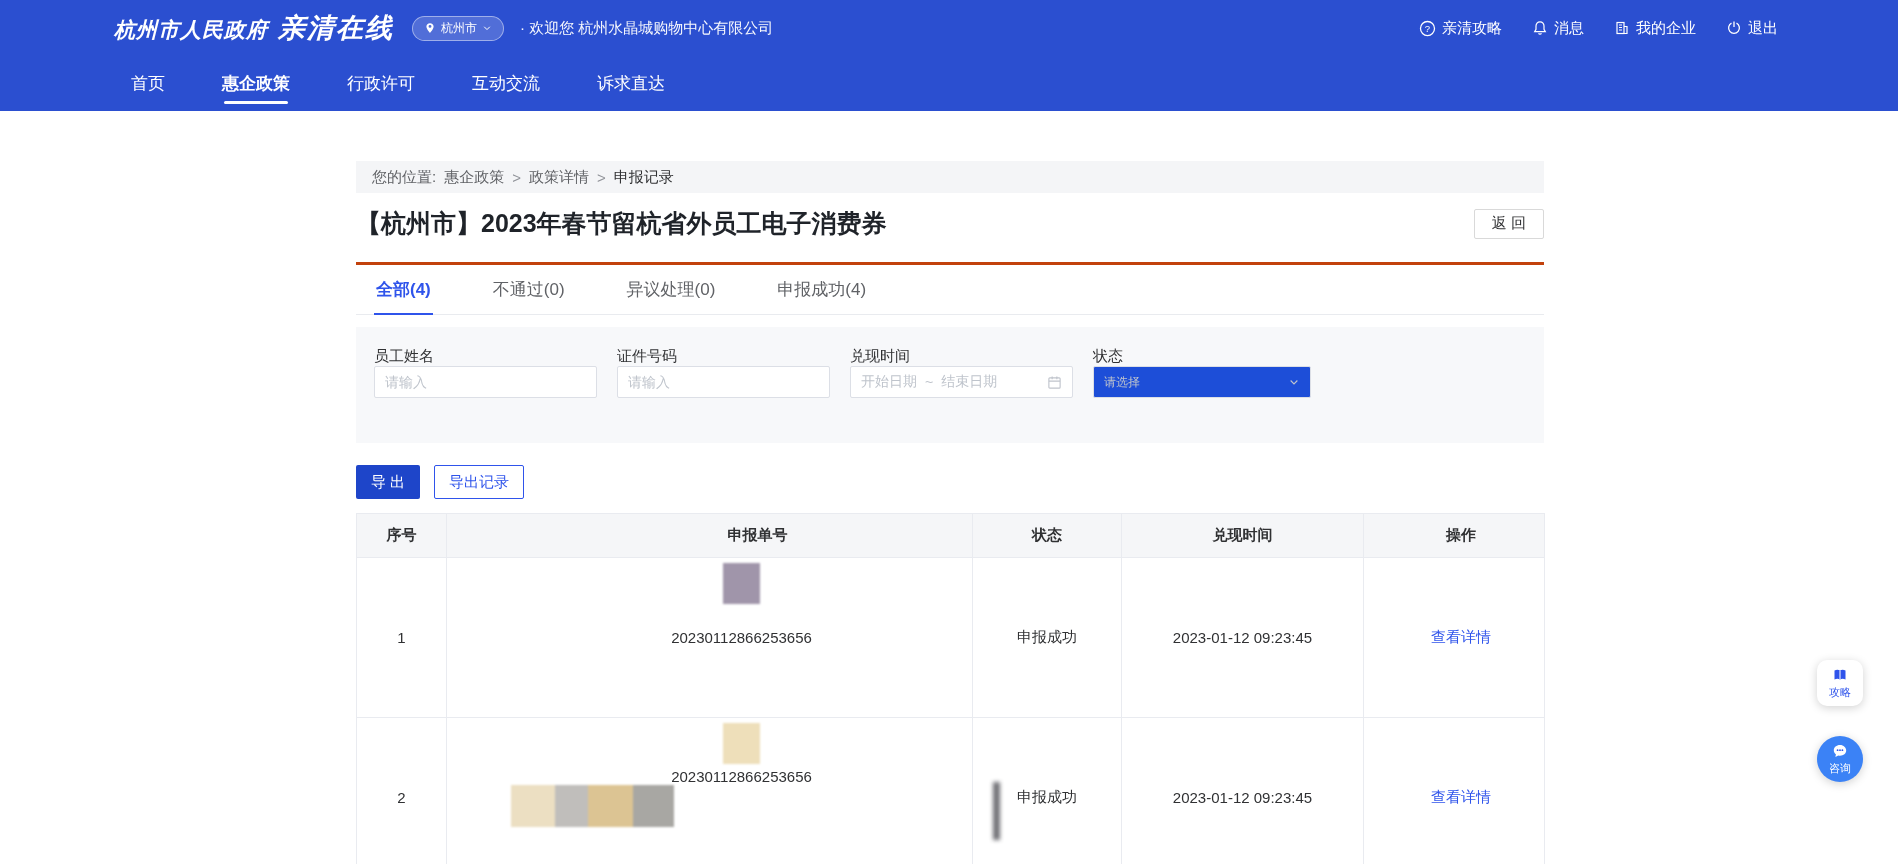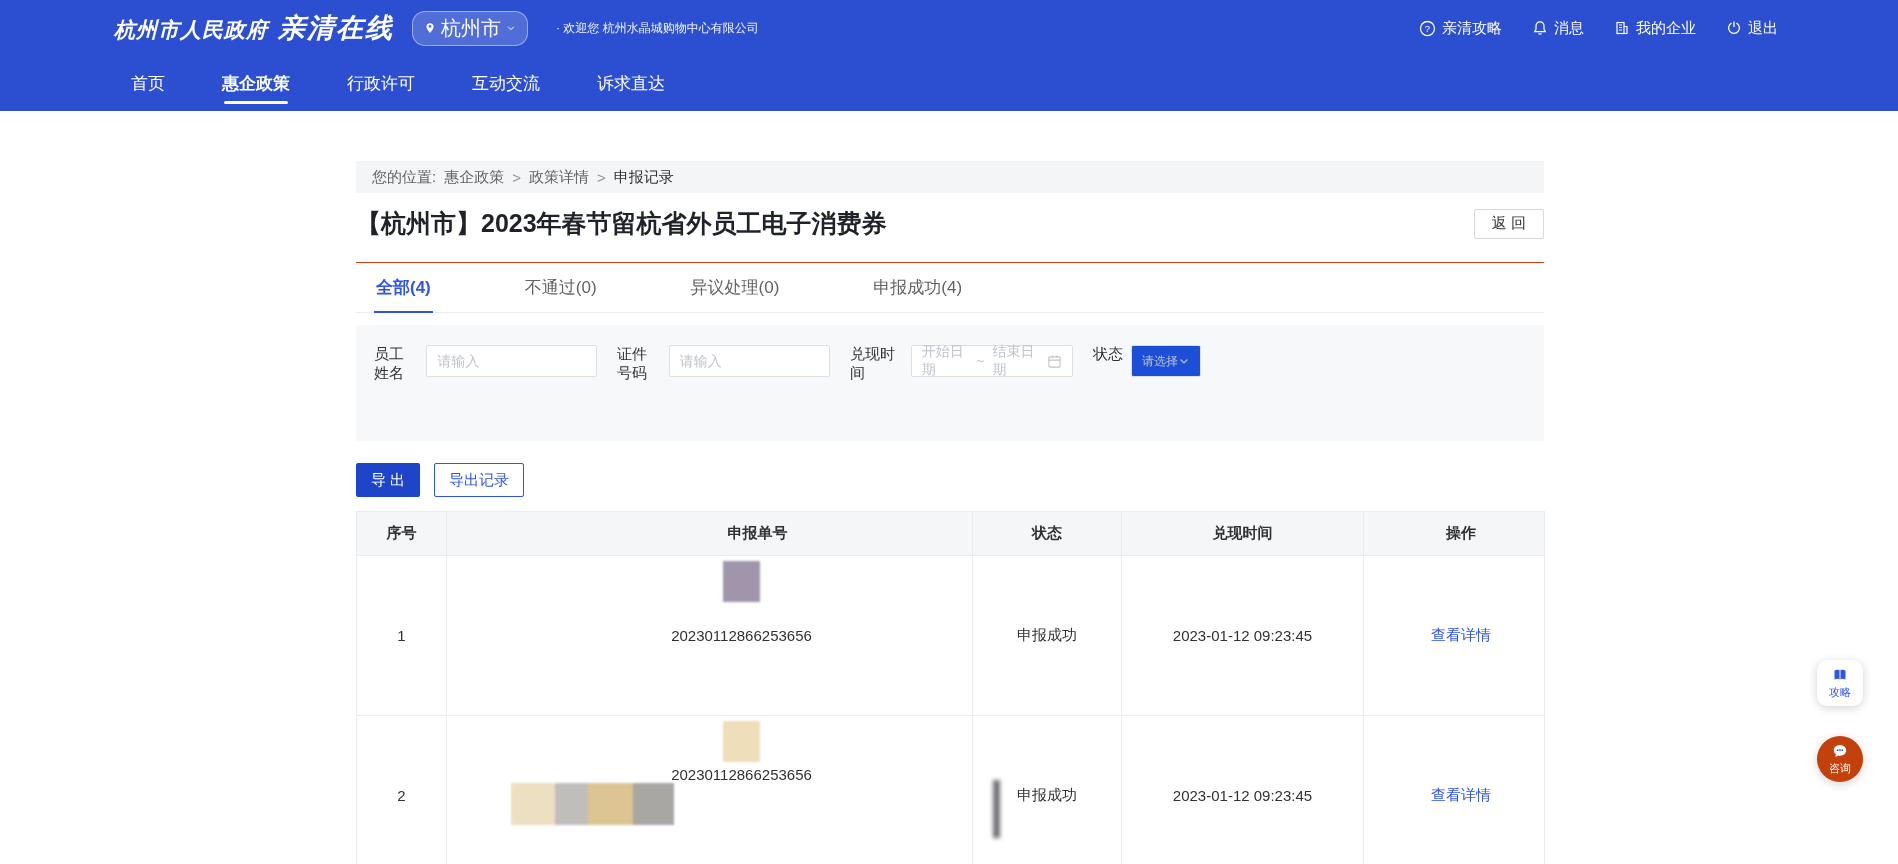--- a/index.html
+++ b/index.html
@@ -7,22 +7,22 @@
     font-family: "Liberation Sans", "DejaVu Sans", sans-serif; }
 
   
   .topbar { height: 56px; background: #2b4fd0; color: #fff; display: flex; align-items: center;
     padding: 0 120px 0 114px; }
   .logo-wrap { display: flex; align-items: baseline; gap: 10px; cursor: pointer; }
   .logo-gov { font-size: 21px; font-weight: bold; font-style: italic; letter-spacing: 1px; }
   .logo-brand { font-size: 27px; font-weight: bold; font-style: italic; letter-spacing: 2px; }
   .location-pill { display: flex; align-items: center; gap: 5px; margin-left: 18px;
     background: rgba(255,255,255,0.18); border: 1px solid rgba(255,255,255,0.45);
-    border-radius: 13px; padding: 3px 11px; font-size: 20px; cursor: pointer; white-space: nowrap; }
-  .welcome { font-size: 12px; margin-left: 28px; opacity: 0.96; white-space: nowrap; }
+    border-radius: 13px; padding: 3px 11px; font-size: 12px; cursor: pointer; white-space: nowrap; }
+  .welcome { font-size: 15px; margin-left: 16px; opacity: 0.96; white-space: nowrap; }
   .topbar-right { margin-left: auto; display: flex; align-items: center; gap: 30px; }
   .top-link { display: flex; align-items: center; gap: 6px; font-size: 15px; cursor: pointer; white-space: nowrap; }
 
   
   .navbar { height: 55px; background: #2b4fd0; display: flex; gap: 57px; padding-left: 131px; }
   .nav-item { position: relative; color: #fff; font-size: 17px; line-height: 55px; cursor: pointer; white-space: nowrap; }
   .nav-item.active { font-weight: bold; }
   .nav-item.active::after { content: ""; position: absolute; left: 2px; right: 2px; bottom: 7px;
     height: 3px; background: #fff; border-radius: 2px; }
 
@@ -33,29 +33,29 @@
     align-items: center; gap: 8px; padding: 0 16px; font-size: 15px; color: #606266; }
   .breadcrumb .crumb { cursor: pointer; }
   .breadcrumb .crumb.current { color: #303133; cursor: default; }
   .breadcrumb .sep { color: #909399; }
 
   .title-row { margin-top: 14px; display: flex; align-items: center; justify-content: space-between; }
   .page-title { font-size: 25px; font-weight: bold; color: #1f2329; }
   .btn-back { height: 30px; padding: 0 17px; background: #fff; border: 1px solid #d9d9d9;
     border-radius: 2px; font-size: 15px; color: #303133; cursor: pointer; }
 
-  .tabs { margin-top: 22px; display: flex; gap: 90px; padding-left: 18px;
-    border-top: 1px solid #c2410c; border-bottom: 1px solid #e9ebef; text-align: center; }
+  .tabs { margin-top: 22px; display: flex; gap: 58px; padding-left: 18px;
+    border-top: 3px solid #c2410c; border-bottom: 1px solid #e9ebef; text-align: center; }
   .tab { padding: 13px 2px 12px; font-size: 17px; color: #606266; cursor: pointer; white-space: nowrap; }
   .tab.active { color: #2f54eb; font-weight: bold; margin-bottom: -1px; border-bottom: 2px solid #2f54eb; }
 
   
   .filter-panel { margin-top: 12px; height: 116px; background: #f7f8fa; display: flex;
     gap: 20px; padding: 20px 18px 0; }
-  .field { display: flex; flex-direction: row; gap: 8px; }
+  .field { display: flex; flex-direction: column; }
   .field-label { font-size: 15px; color: #303133; }
   .text-input { height: 32px; border: 1px solid #dcdfe6; border-radius: 2px; background: #fff;
     padding: 8px 10px; font-size: 14px; color: #303133; outline: none; width: 100%; }
   .text-input::placeholder { color: #bfc4cc; }
   .w-name { width: 223px; } .w-id { width: 213px; } .w-time { width: 223px; } .w-status { width: 218px; }
   .range-box { height: 32px; border: 1px solid #dcdfe6; border-radius: 2px; background: #fff;
     display: flex; align-items: center; gap: 8px; padding: 0 10px; font-size: 14px; color: #bfc4cc; cursor: pointer; }
   .range-box .cal { margin-left: auto; display: flex; }
   .select-box { height: 32px; border: 1px solid #dcdfe6; border-radius: 2px; background: #1d4ed8;
     display: flex; align-items: center; padding: 0 10px; font-size: 12px; color: #bfc4cc; cursor: pointer; }
@@ -95,21 +95,21 @@
   .r2strip .s3 { width: 45px; background: #dcc493; }
   .r2strip .s4 { width: 41px; background: #a8a7a3; }
   .smudge { position: absolute; left: 20px; top: 64px; width: 7px; height: 58px;
     background: #3f3f46; filter: blur(2px); opacity: 0.75; }
 
   
   .float-btn { position: absolute; right: 35px; width: 46px; height: 46px; display: flex;
     flex-direction: column; align-items: center; justify-content: center; gap: 2px;
     font-size: 11px; cursor: pointer; box-shadow: 0 2px 10px rgba(0,0,0,0.18); }
   .float-guide { top: 660px; background: #fff; color: #2f54eb; border-radius: 10px; }
-  .float-consult { top: 736px; background: #c2410c; color: #fff; border-radius: 50%; }
+  .float-consult { top: 736px; background: #3b82f6; color: #fff; border-radius: 50%; }
 </style>
 </head>
 <body>
 
 <header class="topbar">
   <div class="logo-wrap">
     <span class="logo-gov">杭州市人民政府</span>
     <span class="logo-brand">亲清在线</span>
   </div>
   <div class="location-pill">

